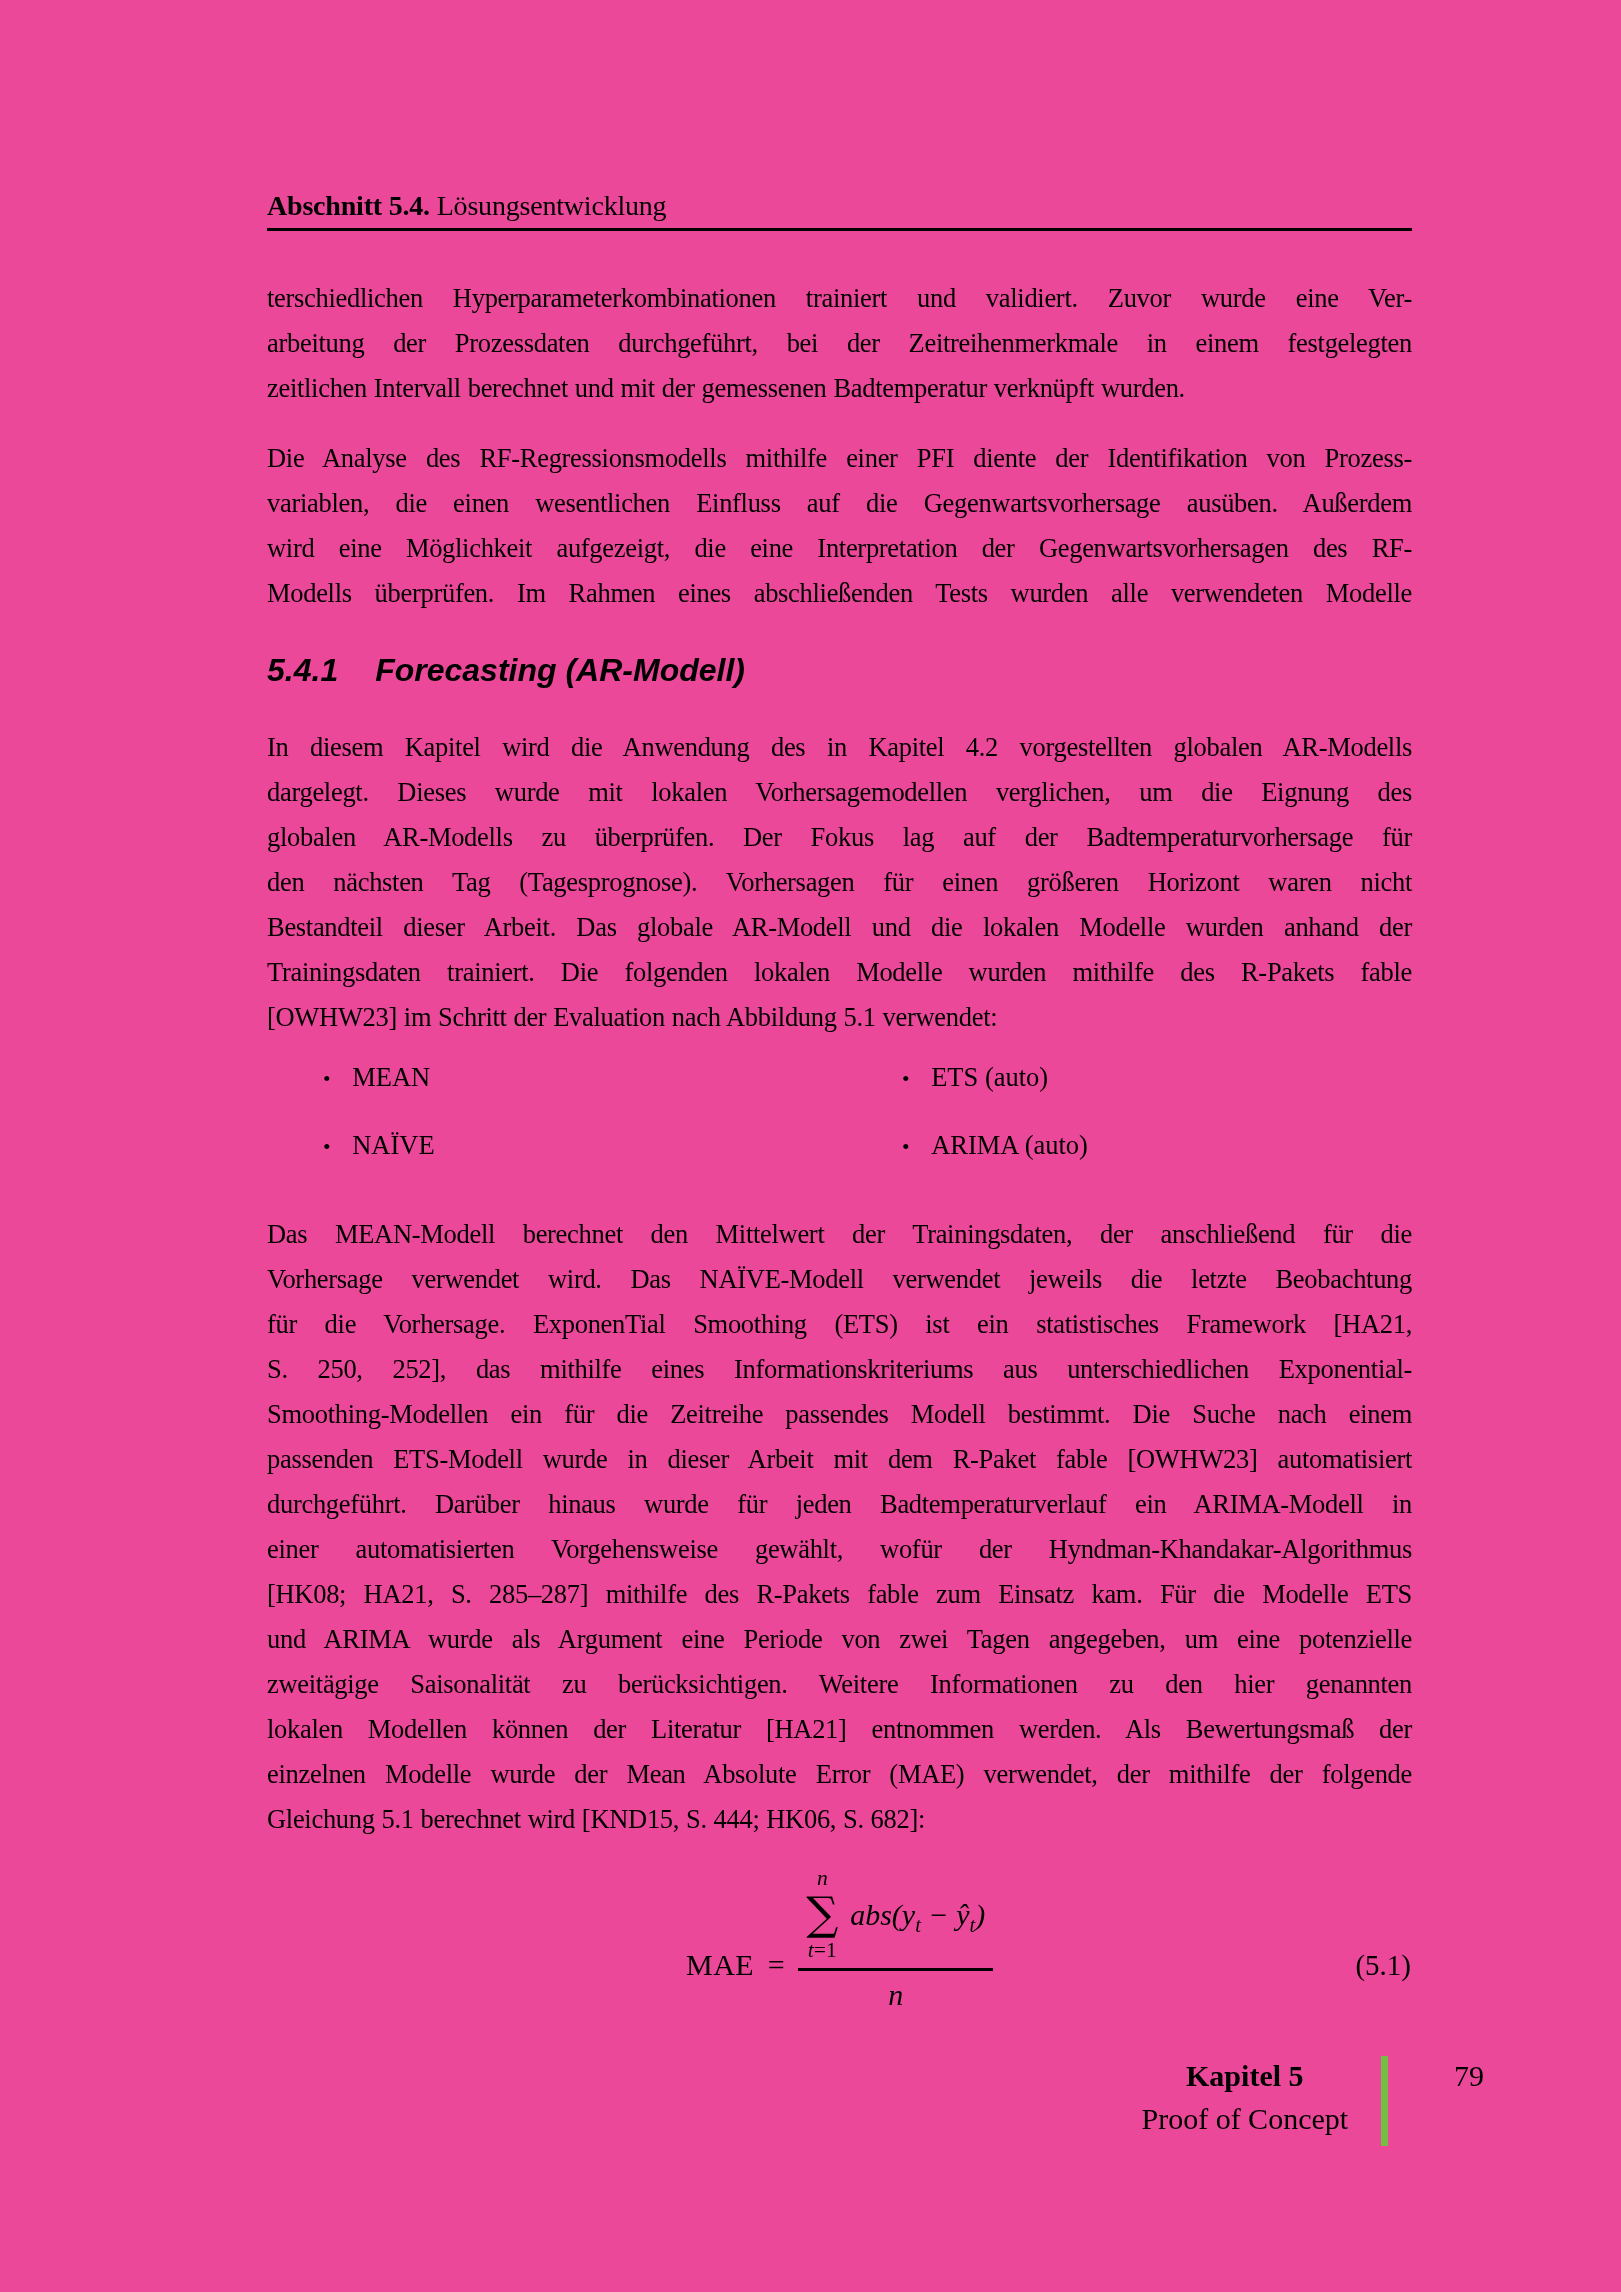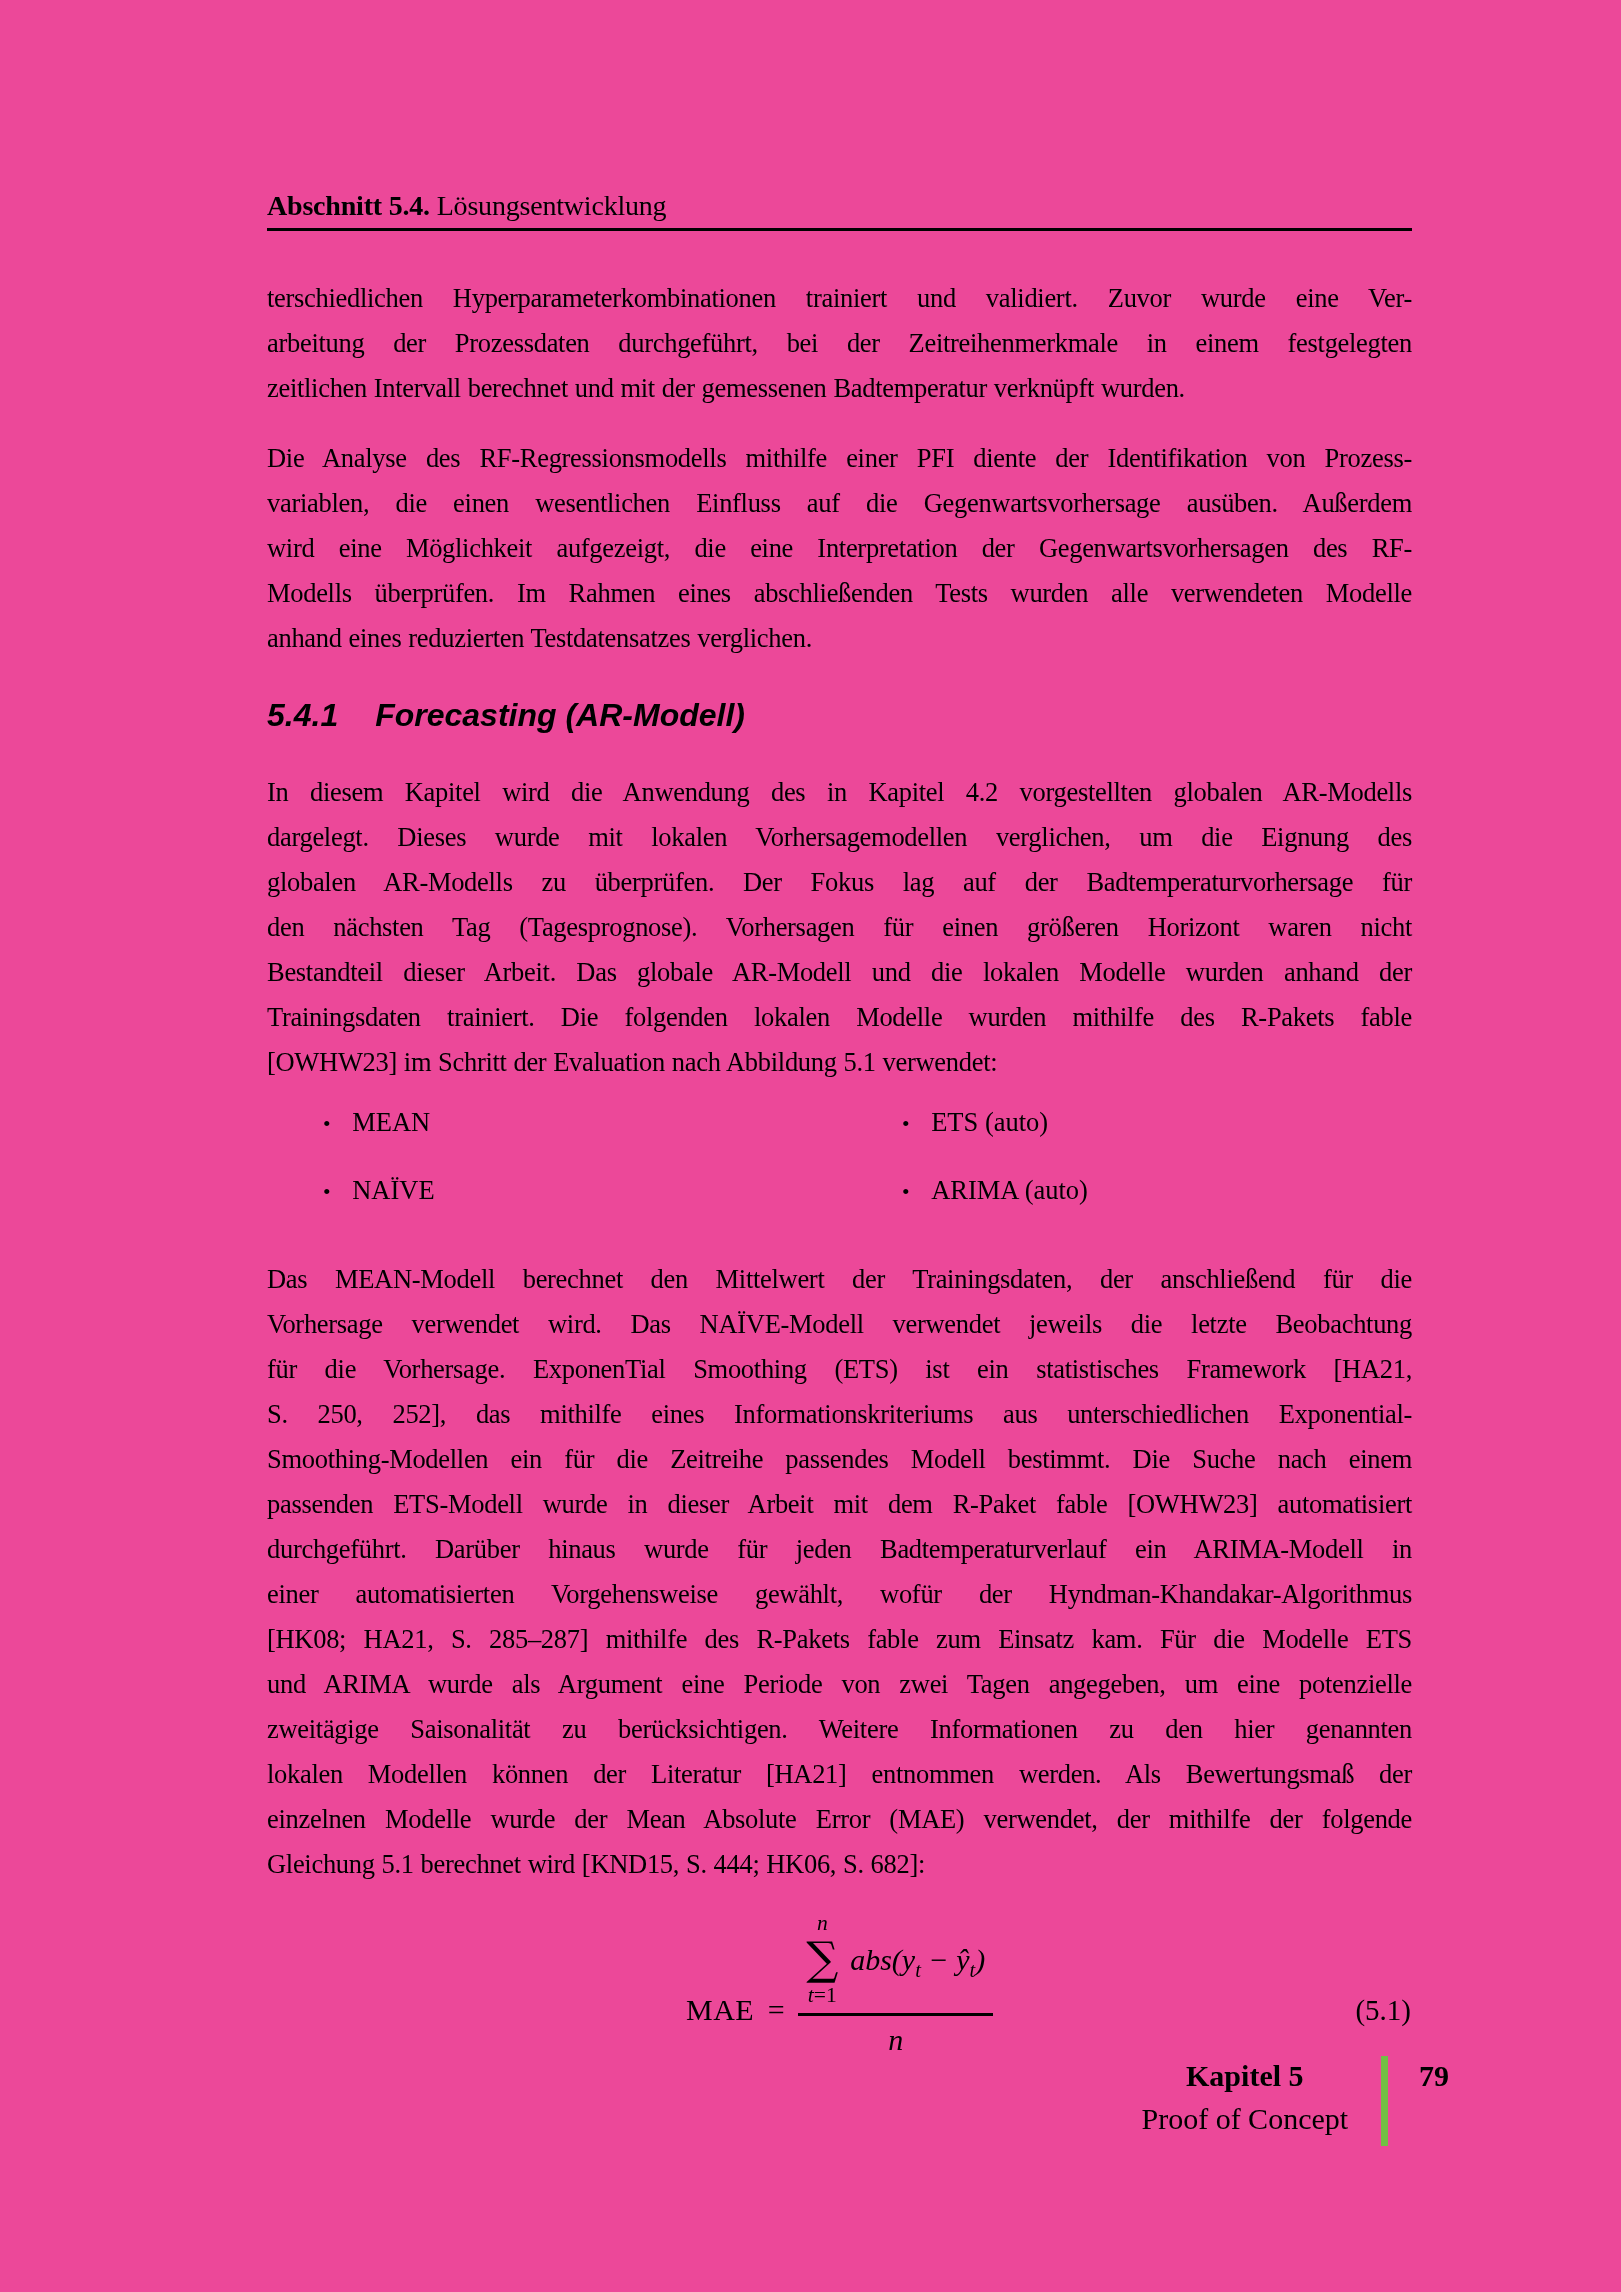--- a/index.html
+++ b/index.html
@@ -112,21 +112,21 @@
     line-height: 43px;
   }
   .footer-chapter { text-align: center; }
   .footer-chapter-label { font-weight: bold; }
   .footer-accent-line {
     width: 6.9px;
     height: 90px;
     margin: 2px 31px 0 33px;
     background: #72bf44;
   }
-  .footer-page { font-weight: bold; width: 65px; text-align: left; }
+  .footer-page { font-weight: normal; width: 65px; text-align: right; }
 </style>
 </head>
 <body>
 
 <div class="page">
   <div class="column">
 
     <div class="running-header">
       <span class="hdr-label">Abschnitt 5.4.</span>
       <span class="hdr-title">Lösungsentwicklung</span>
@@ -137,21 +137,20 @@
         <div class="pline">terschiedlichen Hyperparameterkombinationen trainiert und validiert. Zuvor wurde eine Ver-</div>
         <div class="pline">arbeitung der Prozessdaten durchgeführt, bei der Zeitreihenmerkmale in einem festgelegten</div>
         <div class="pline last">zeitlichen Intervall berechnet und mit der gemessenen Badtemperatur verknüpft wurden.</div>
       </div>
 
     <div class="para para-2">
         <div class="pline">Die Analyse des RF-Regressionsmodells mithilfe einer PFI diente der Identifikation von Prozess-</div>
         <div class="pline">variablen, die einen wesentlichen Einfluss auf die Gegenwartsvorhersage ausüben. Außerdem</div>
         <div class="pline">wird eine Möglichkeit aufgezeigt, die eine Interpretation der Gegenwartsvorhersagen des RF-</div>
         <div class="pline">Modells überprüfen. Im Rahmen eines abschließenden Tests wurden alle verwendeten Modelle</div>
-        <div class="pline last">anhand eines reduzierten Testdatensatzes verglichen.</div>
       </div>
 
     <h2 class="subheading">
       <span>5.4.1</span>
       <span>Forecasting (AR-Modell)</span>
     </h2>
 
     <div class="para para-3">
         <div class="pline">In diesem Kapitel wird die Anwendung des in Kapitel 4.2 vorgestellten globalen AR-Modells</div>
         <div class="pline">dargelegt. Dieses wurde mit lokalen Vorhersagemodellen verglichen, um die Eignung des</div>

